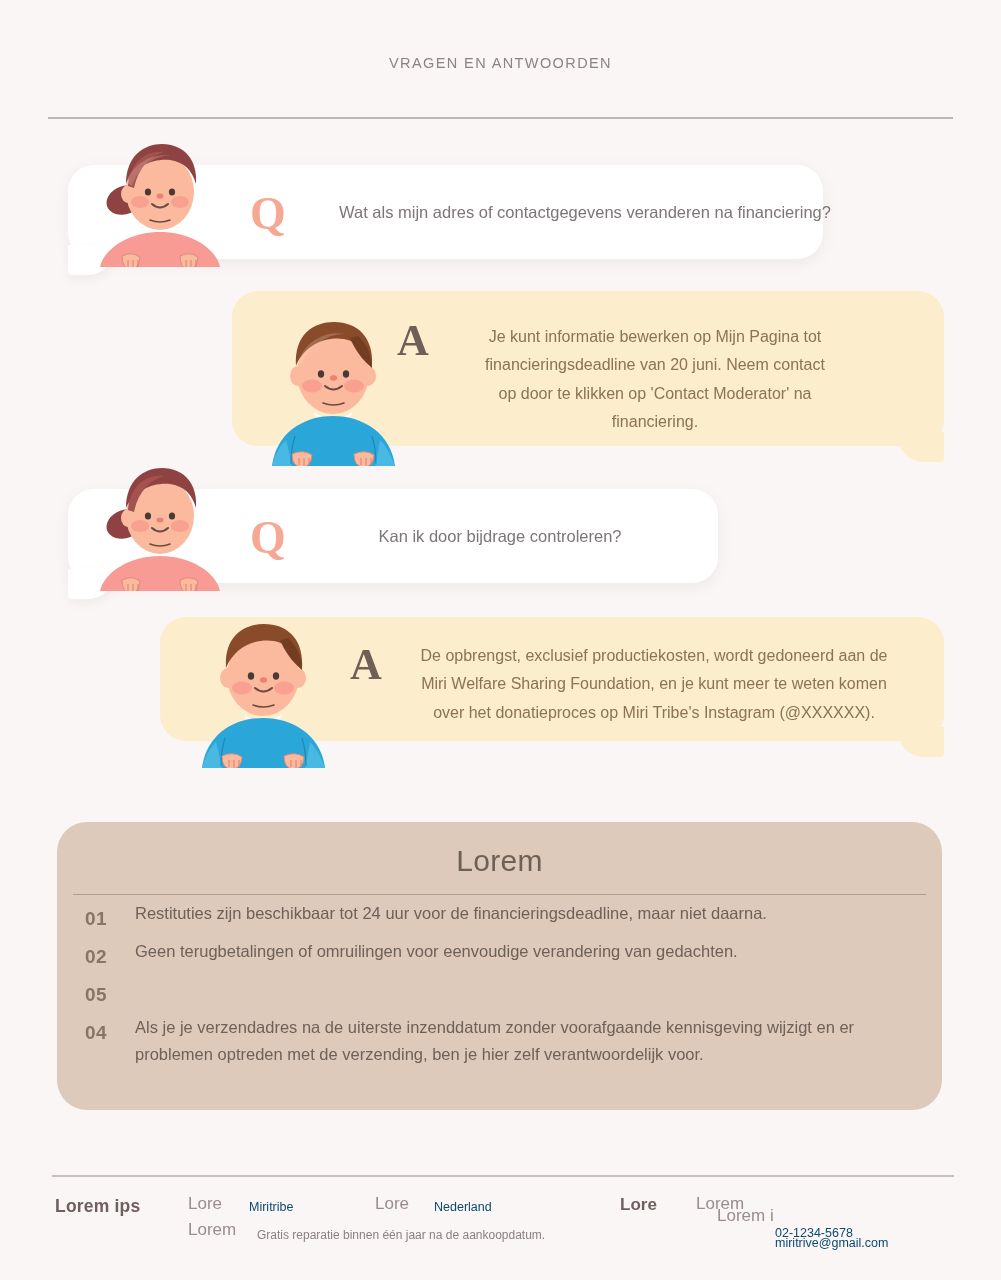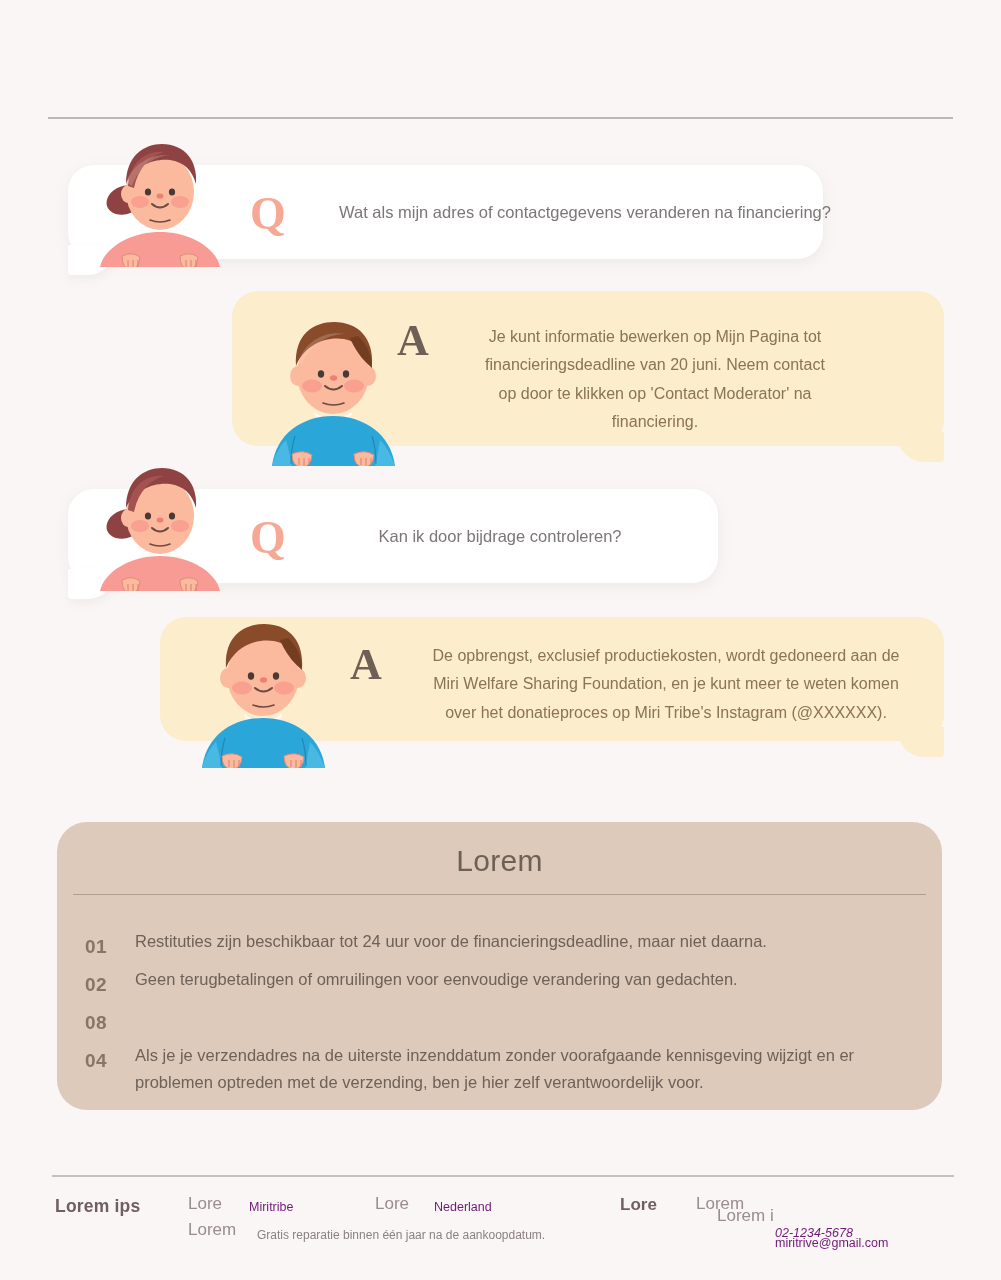--- a/index.html
+++ b/index.html
@@ -86,21 +86,21 @@
   .panel-title {
     position: absolute; top: 22px; left: 0; width: 885px;
     text-align: center;
     font-size: 30px; font-weight: 400; color: #6d6156;
     letter-spacing: .3px;
   }
   .panel-rule {
     position: absolute; top: 72px; left: 16px; width: 853px; height: 1px;
     background: #b49d8c;
   }
-  .panel-list { position: absolute; top: 100px; left: 0; width: 885px; }
+  .panel-list { position: absolute; top: 72px; left: 0; width: 885px; }
   .panel-item { position: relative; display: flex; min-height: 38px; padding: 0 0 2px 0; }
   .panel-num {
     width: 78px; flex: 0 0 78px; text-align: center;
     font-size: 19px; font-weight: 700; color: #8a7462;
     padding-top: 14px; letter-spacing: .5px;
   }
   .panel-body {
     font-size: 16.5px; color: #6e6158; line-height: 1.62;
     padding-top: 6px; padding-right: 24px;
   }
@@ -116,31 +116,32 @@
     font-size: 17.5px; font-weight: 700; color: #6f5f60;
     letter-spacing: .2px;
   }
   .f-lbl {
     font-size: 17px; font-weight: 400; color: #9a8d8f;
   }
   .f-lbl-b {
     font-size: 17px; font-weight: 700; color: #6f5f60;
   }
   .f-val {
-    font-size: 12.5px; font-weight: 400; color: #701a75;
+    font-size: 12.5px; font-weight: 400; color: #0c4a6e;
   }
   .f-val-sm {
     font-size: 12px; font-weight: 400; color: #8b8183;
   }
 </style>
 </head>
 <body>
 
 <div class="page">
 
+  <div class="header-title">VRAGEN EN ANTWOORDEN</div>
   <div class="header-rule"></div>
 
   <div class="qa-row" style="left:0;top:0;">
     <div class="bubble bubble-q" style="left:68px; top:165px; width:755px; height:94px;">
       <div class="tail tail-q"></div>
       <div class="mark mark-q" style="left:182px; top:26px;">Q</div>
       <div class="qa-text qa-text-q" style="left:232px; top:35px; width:570px;">Wat als mijn adres of contactgegevens veranderen na financiering?</div>
     </div>
 
     <div class="person" style="left:88px; top:132px;">
@@ -262,21 +263,21 @@
           <path d="M98 128 v7 M103 128 v8 M108 128 v7"></path>
         </g>
       </svg>
     </div>
   </div>
 
   <div class="qa-row" style="left:0;top:0;">
     <div class="bubble bubble-a" style="left:160px; top:617px; width:784px; height:124px;">
       <div class="tail tail-a"></div>
       <div class="mark mark-a" style="left:190px; top:26px;">A</div>
-      <div class="qa-text qa-text-a" style="left:260px; top:25px; width:492px;">De opbrengst, exclusief productiekosten, wordt gedoneerd aan de Miri Welfare Sharing Foundation, en je kunt meer te weten komen over het donatieproces op Miri Tribe's Instagram (@XXXXXX).</div>
+      <div class="qa-text qa-text-a" style="left:248px; top:25px; width:492px;">De opbrengst, exclusief productiekosten, wordt gedoneerd aan de Miri Welfare Sharing Foundation, en je kunt meer te weten komen over het donatieproces op Miri Tribe's Instagram (@XXXXXX).</div>
     </div>
     <div class="person" style="left:192px; top:610px;">
       <svg width="142" height="158" viewBox="0 0 142 158">
         <ellipse cx="71" cy="66" rx="36" ry="40" fill="#fbb99e"></ellipse>
         <ellipse cx="36" cy="68" rx="8" ry="10" fill="#fbb99e"></ellipse>
         <ellipse cx="106" cy="68" rx="8" ry="10" fill="#fbb99e"></ellipse>
         <path d="M34 58 C32 26 52 14 72 14 C96 14 112 30 110 58 C104 44 98 34 82 31 C62 28 42 38 34 58 Z" fill="#8a4b2a"></path>
         <path d="M96 28 C106 38 110 48 110 60 C100 52 92 40 88 30 Z" fill="#733d22"></path>
         <ellipse cx="50" cy="78" rx="10" ry="6.5" fill="#f79288" opacity=".62"></ellipse>
         <ellipse cx="92" cy="78" rx="10" ry="6.5" fill="#f79288" opacity=".62"></ellipse>
@@ -311,21 +312,21 @@
     <div class="panel-list">
       <div class="panel-item">
         <div class="panel-num">01</div>
         <div class="panel-body">Restituties zijn beschikbaar tot 24 uur voor de financieringsdeadline, maar niet daarna.</div>
       </div>
       <div class="panel-item">
         <div class="panel-num">02</div>
         <div class="panel-body">Geen terugbetalingen of omruilingen voor eenvoudige verandering van gedachten.</div>
       </div>
       <div class="panel-item">
-        <div class="panel-num">08</div>
+        <div class="panel-num">05</div>
       </div>
       <div class="panel-item">
         <div class="panel-num">04</div>
         <div class="panel-body" style="max-width:800px;">Als je je verzendadres na de uiterste inzenddatum zonder voorafgaande kennisgeving wijzigt en er problemen optreden met de verzending, ben je hier zelf verantwoordelijk voor.</div>
       </div>
     </div>
   </div>
 
   <div class="footer-rule"></div>
   <div class="footer">
@@ -339,16 +340,16 @@
 
     <div class="f-item f-lbl" style="left:375px; top:8px;">Lore</div>
     <div class="f-item f-val" style="left:434px; top:14px;">Nederland</div>
 
     <div class="f-item f-lbl-b" style="left:620px; top:9px;">Lore</div>
 
     <div class="f-item f-lbl" style="left:696px; top:8px;">Lorem</div>
     <div class="f-item f-val" style="left:775px; top:14px;margin-top:36px;">miritrive@gmail.com</div>
 
     <div class="f-item f-lbl" style="left:696px; top:20px;margin-left:21px;">Lorem i</div>
-    <div class="f-item f-val" style="left:775px; top:40px;font-style:italic;">02-1234-5678</div>
+    <div class="f-item f-val" style="left:775px; top:40px;">02-1234-5678</div>
   </div>
 
 </div>
 
 </body></html>

